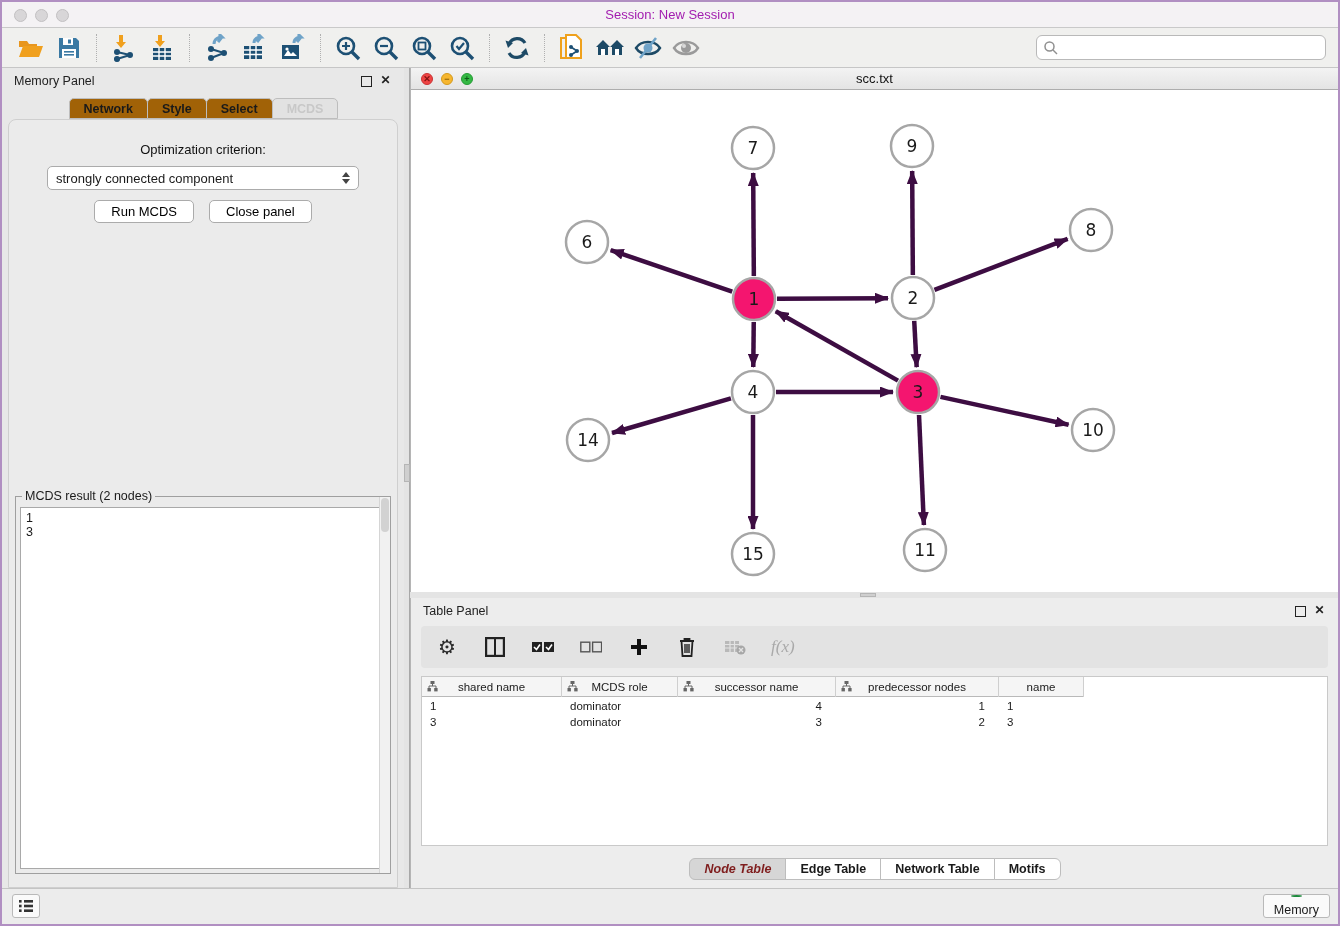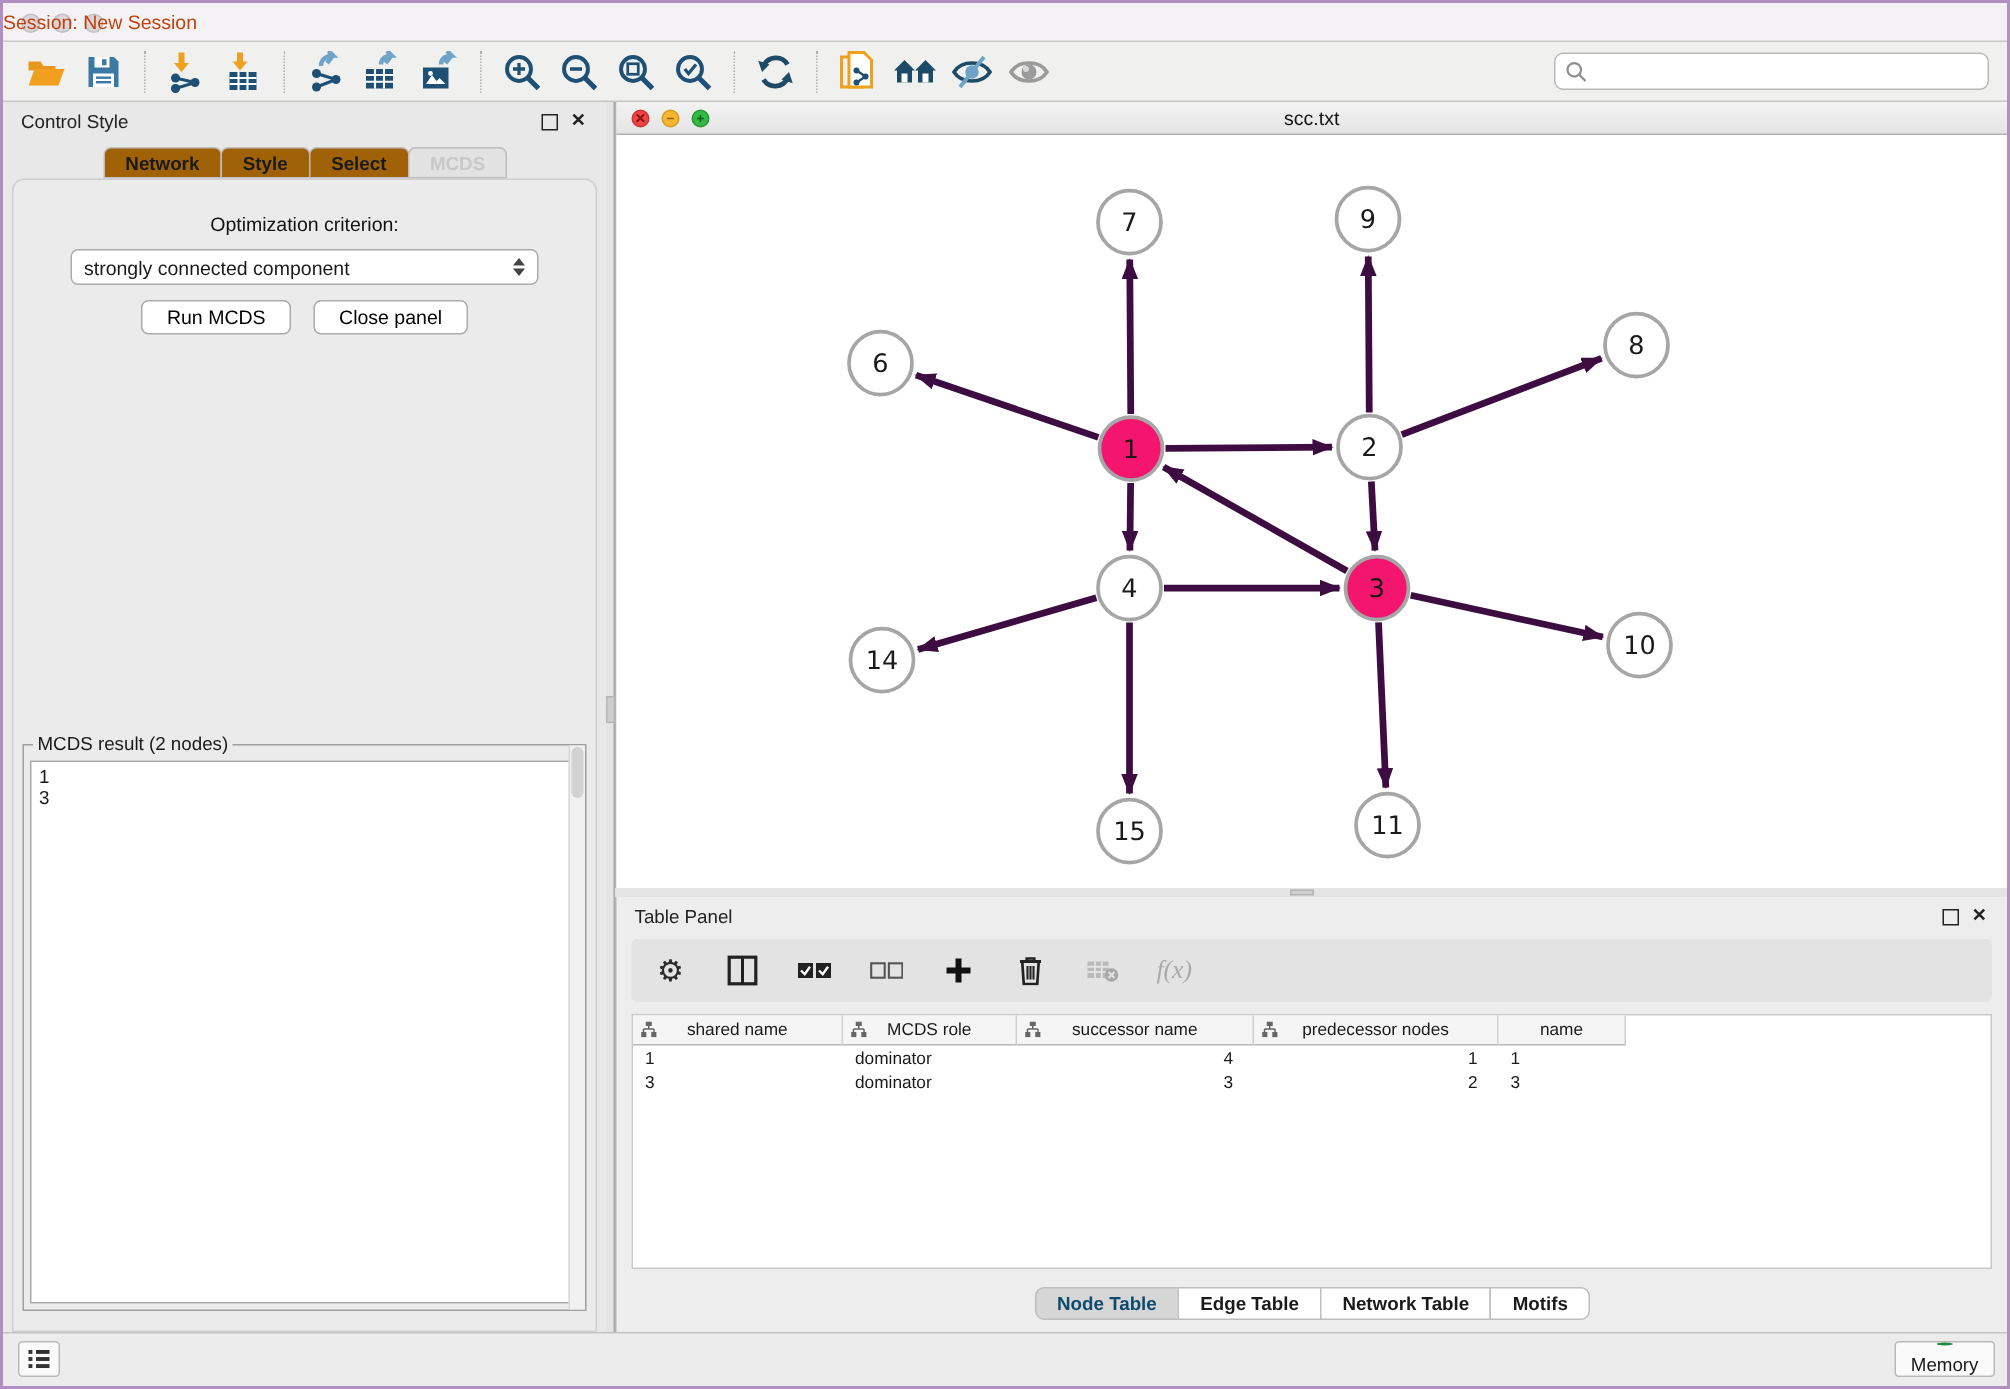--- a/index.html
+++ b/index.html
@@ -6,22 +6,22 @@
   html,body { width:1340px; height:926px; overflow:hidden; }
   body { font-family:"Liberation Sans", sans-serif; font-size:12px; color:#1a1a1a; }
   #app { position:relative; width:1340px; height:926px; background:#e6e6e6;
          border:2px solid #b18fc2; }
 
   
   .titlebar { position:absolute; left:0; top:0; right:0; height:26px; background:#f4f2f4;
               border-bottom:1px solid #c9c9c9; }
   .tl-dot { position:absolute; top:7px; width:13px; height:13px; border-radius:50%;
             background:#d8d6d8; border:1px solid #c2c0c2; }
-  .titlebar .title { position:absolute; left:0; right:0; top:5px; 
-                     color:#c2410c; font-size:13px; }
+  .titlebar .title { position:absolute; left:0; right:0; top:5px; text-align:center;
+                     color:#a21caf; font-size:13px; }
 
   
   .toolbar { position:absolute; left:0; top:26px; right:0; height:40px; background:#f0f0ee;
              border-bottom:1px solid #c6c6c6; display:flex; align-items:center; padding-left:10px; }
   .tb-icon { width:32px; height:30px; display:flex; align-items:center; justify-content:center;
              margin:0 3px; cursor:pointer; }
   .tb-sep { width:1px; height:28px; border-left:1px dotted #b0b0b0; margin:0 8px; }
   .search-wrap { position:absolute; right:12px; top:7px; width:290px; height:25px; background:#fff;
                  border:1px solid #b9b9b9; border-radius:6px; display:flex; align-items:center; padding-left:6px; }
   .search-wrap input { border:none; outline:none; flex:1; height:20px; font-size:12px;
@@ -99,21 +99,21 @@
   .th-cell { position:relative; height:20px; border-right:1px solid #cfcfcf; font-size:11.5px;
              display:flex; align-items:center; justify-content:center; cursor:pointer; }
   .th-cell .hier { position:absolute; left:5px; top:4px; }
   .tbl-row { display:flex; height:16px; }
   .td-cell { font-size:11.5px; height:16px; line-height:16px; overflow:hidden; cursor:default; }
   .tp-tabs { position:absolute; left:0; right:0; bottom:8px; display:flex; justify-content:center; }
   .tp-tab { border:1px solid #bdbdbd; background:#fff; padding:3px 14px 3px; font-size:12.5px; font-weight:bold;
             margin:0 -1px 0 0; cursor:pointer; }
   .tp-tab:first-child { border-radius:6px 0 0 6px; }
   .tp-tab:last-child { border-radius:0 6px 6px 0; }
-  .tp-tab.selected { background:#d6d6d6; color:#0c4a6e; }
+  .tp-tab.selected { background:#d6d6d6; color:#7f1d1d;font-style:italic; }
 
   
   .statusbar { position:absolute; left:0; right:0; bottom:0; height:36px; background:#ececec;
                border-top:1px solid #c4c4c4; }
   .sb-btn { position:absolute; background:#fafafa; border:1px solid #b9b9b9; border-radius:3px;
             height:24px; top:5px; display:flex; align-items:center; justify-content:center; cursor:pointer; }
   #sb-list { left:10px; width:28px; }
   #sb-memory { right:8px; padding:0 10px; gap:6px; font-size:12.5px;flex-direction:column; }
   .green-dot { width:11px; height:11px; border-radius:50%; background:#1d8a3c; }
   svg { display:block; }
@@ -265,21 +265,21 @@
       <svg width="16" height="16" viewBox="0 0 16 16">
           <circle cx="6.5" cy="6.5" r="4.5" fill="none" stroke="#8f8f8f" stroke-width="1.5"></circle>
           <path d="M10 10 L14 14" stroke="#8f8f8f" stroke-width="1.5"></path>
         </svg>
       <input type="text" placeholder="" style="">
     </span>
   </div>
 
   <div class="control-panel">
     <div class="cp-header">
-      <span class="cap">Control Style</span>
+      <span class="cap">Memory Panel</span>
       <span class="win-ctl float" style="right:32px"></span>
       <span class="win-ctl" style="right:12px; font-weight:bold">✕</span>
     </div>
     <div class="cp-tabs" id="cp-tabs">
         <div class="cp-tab">Network</div>
         <div class="cp-tab">Style</div>
         <div class="cp-tab">Select</div>
         <div class="cp-tab selected">MCDS</div>
       </div>
     <div class="cp-body">

